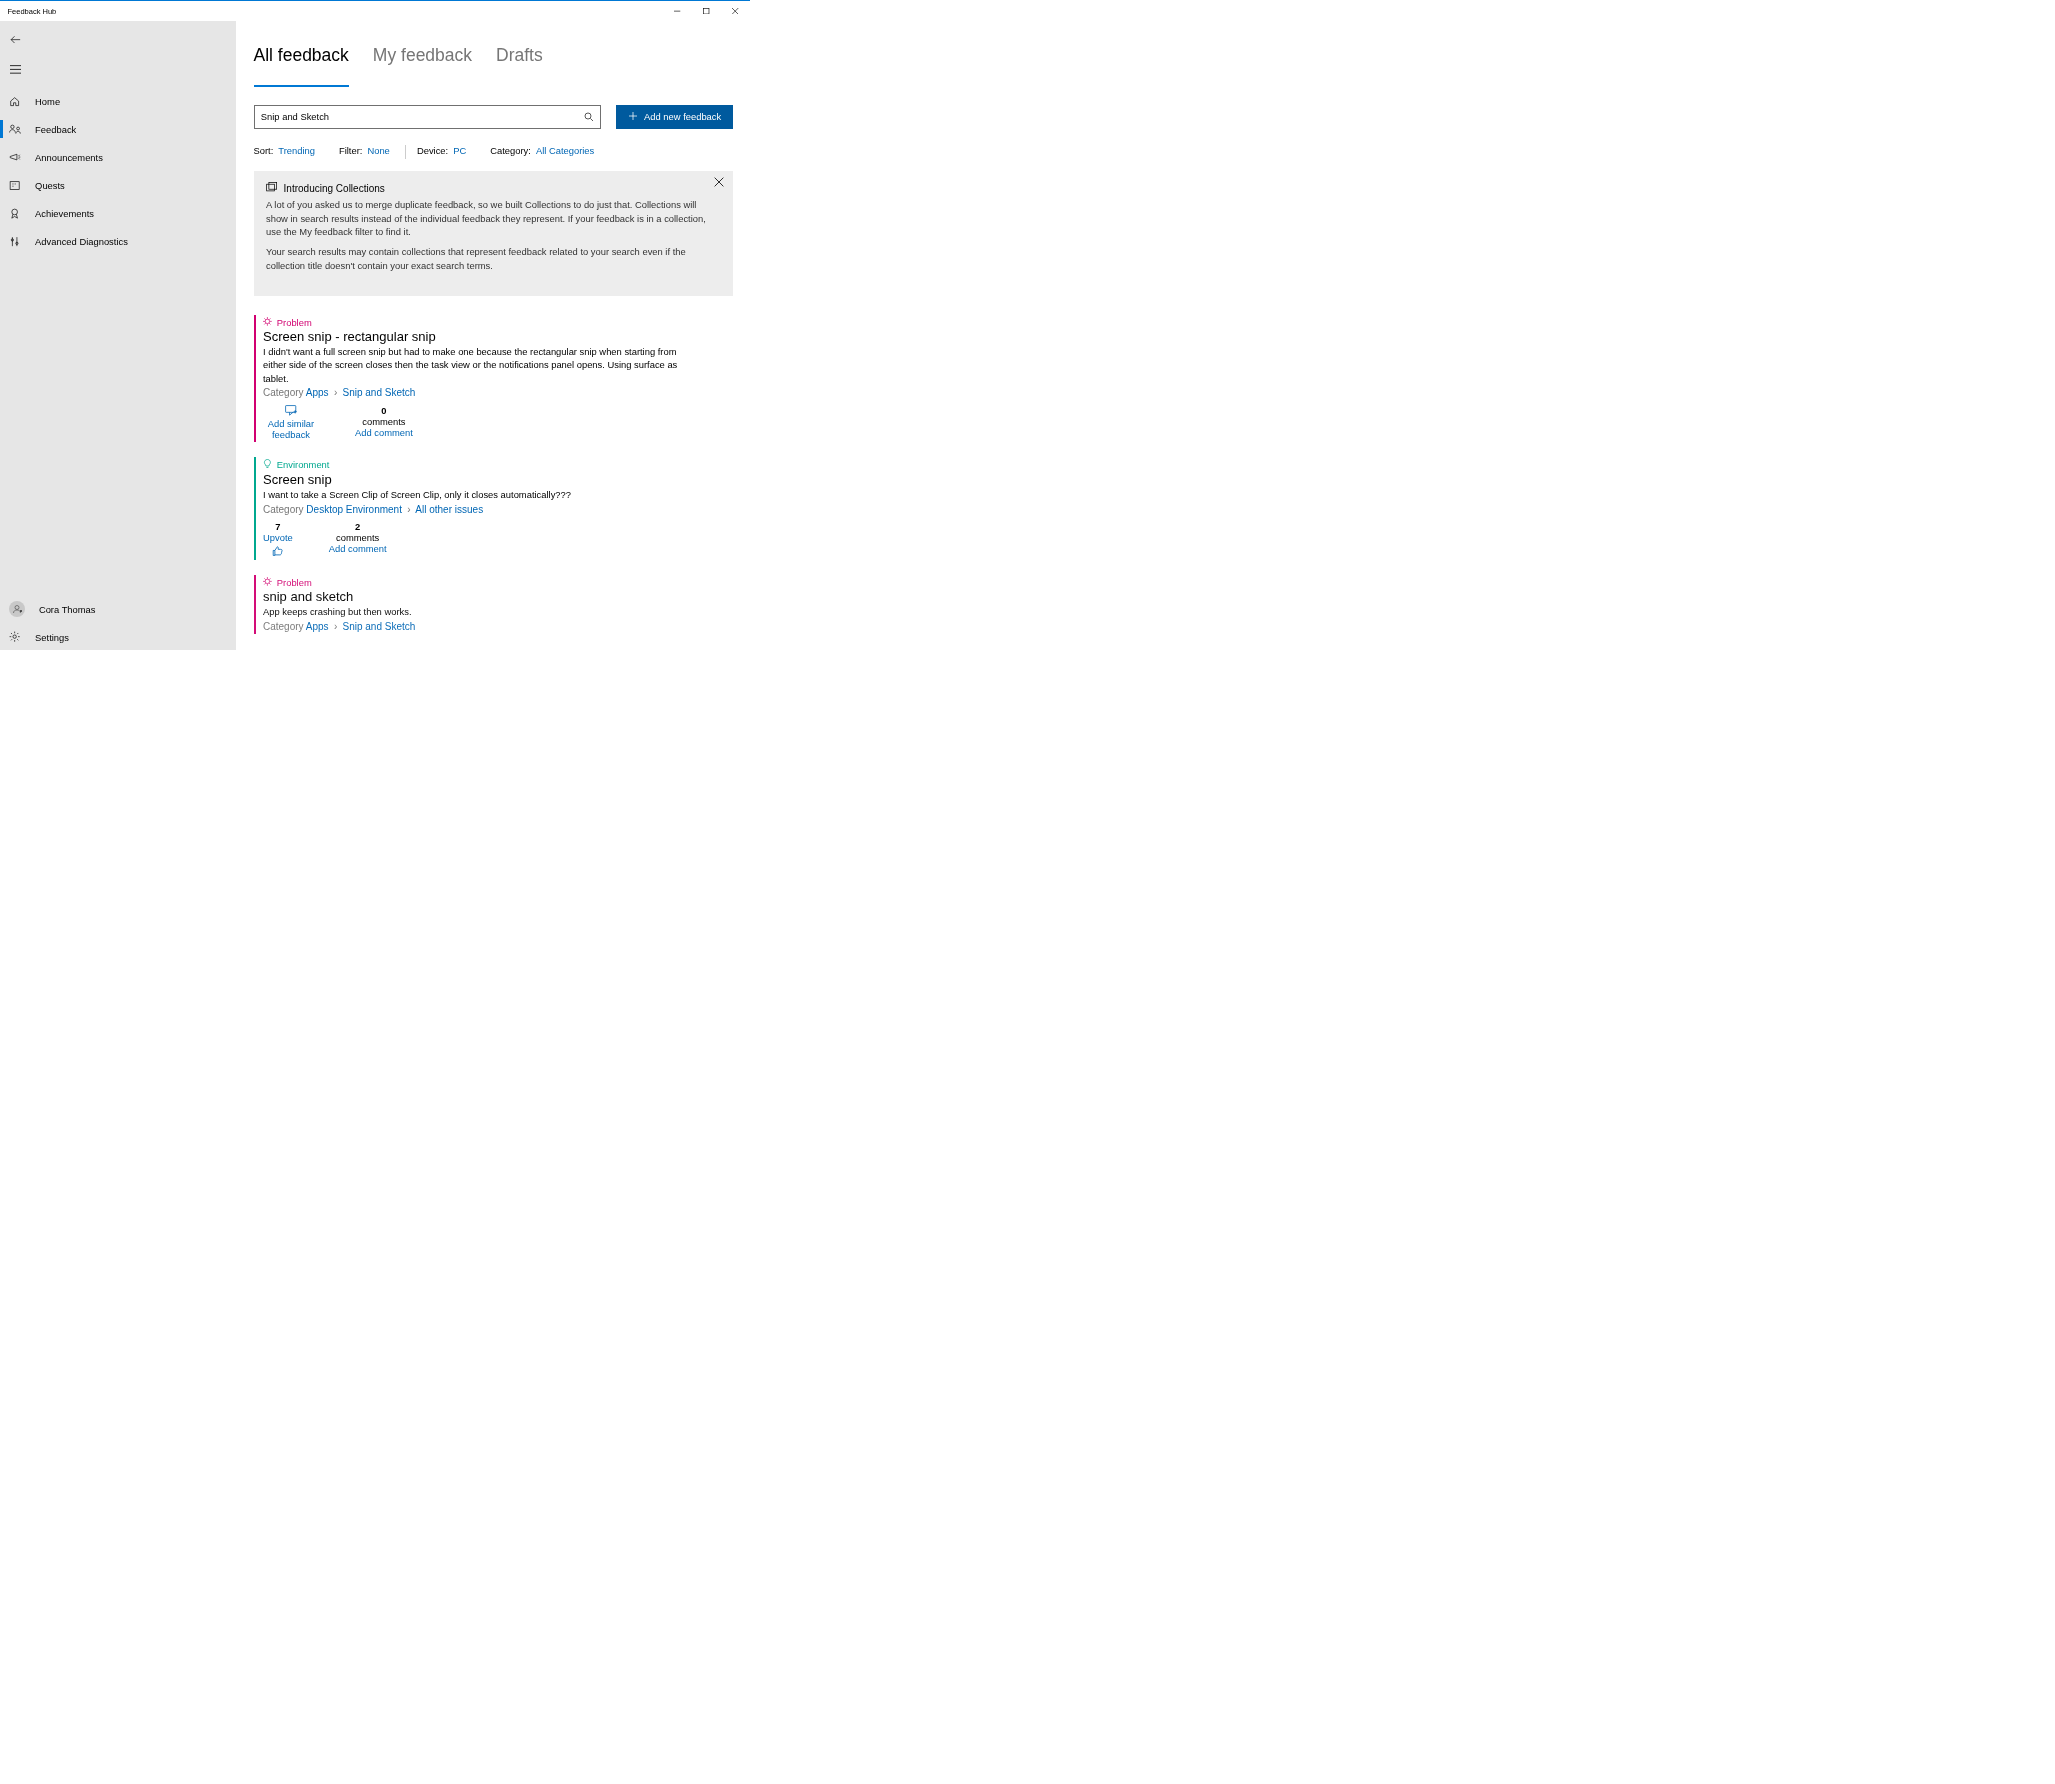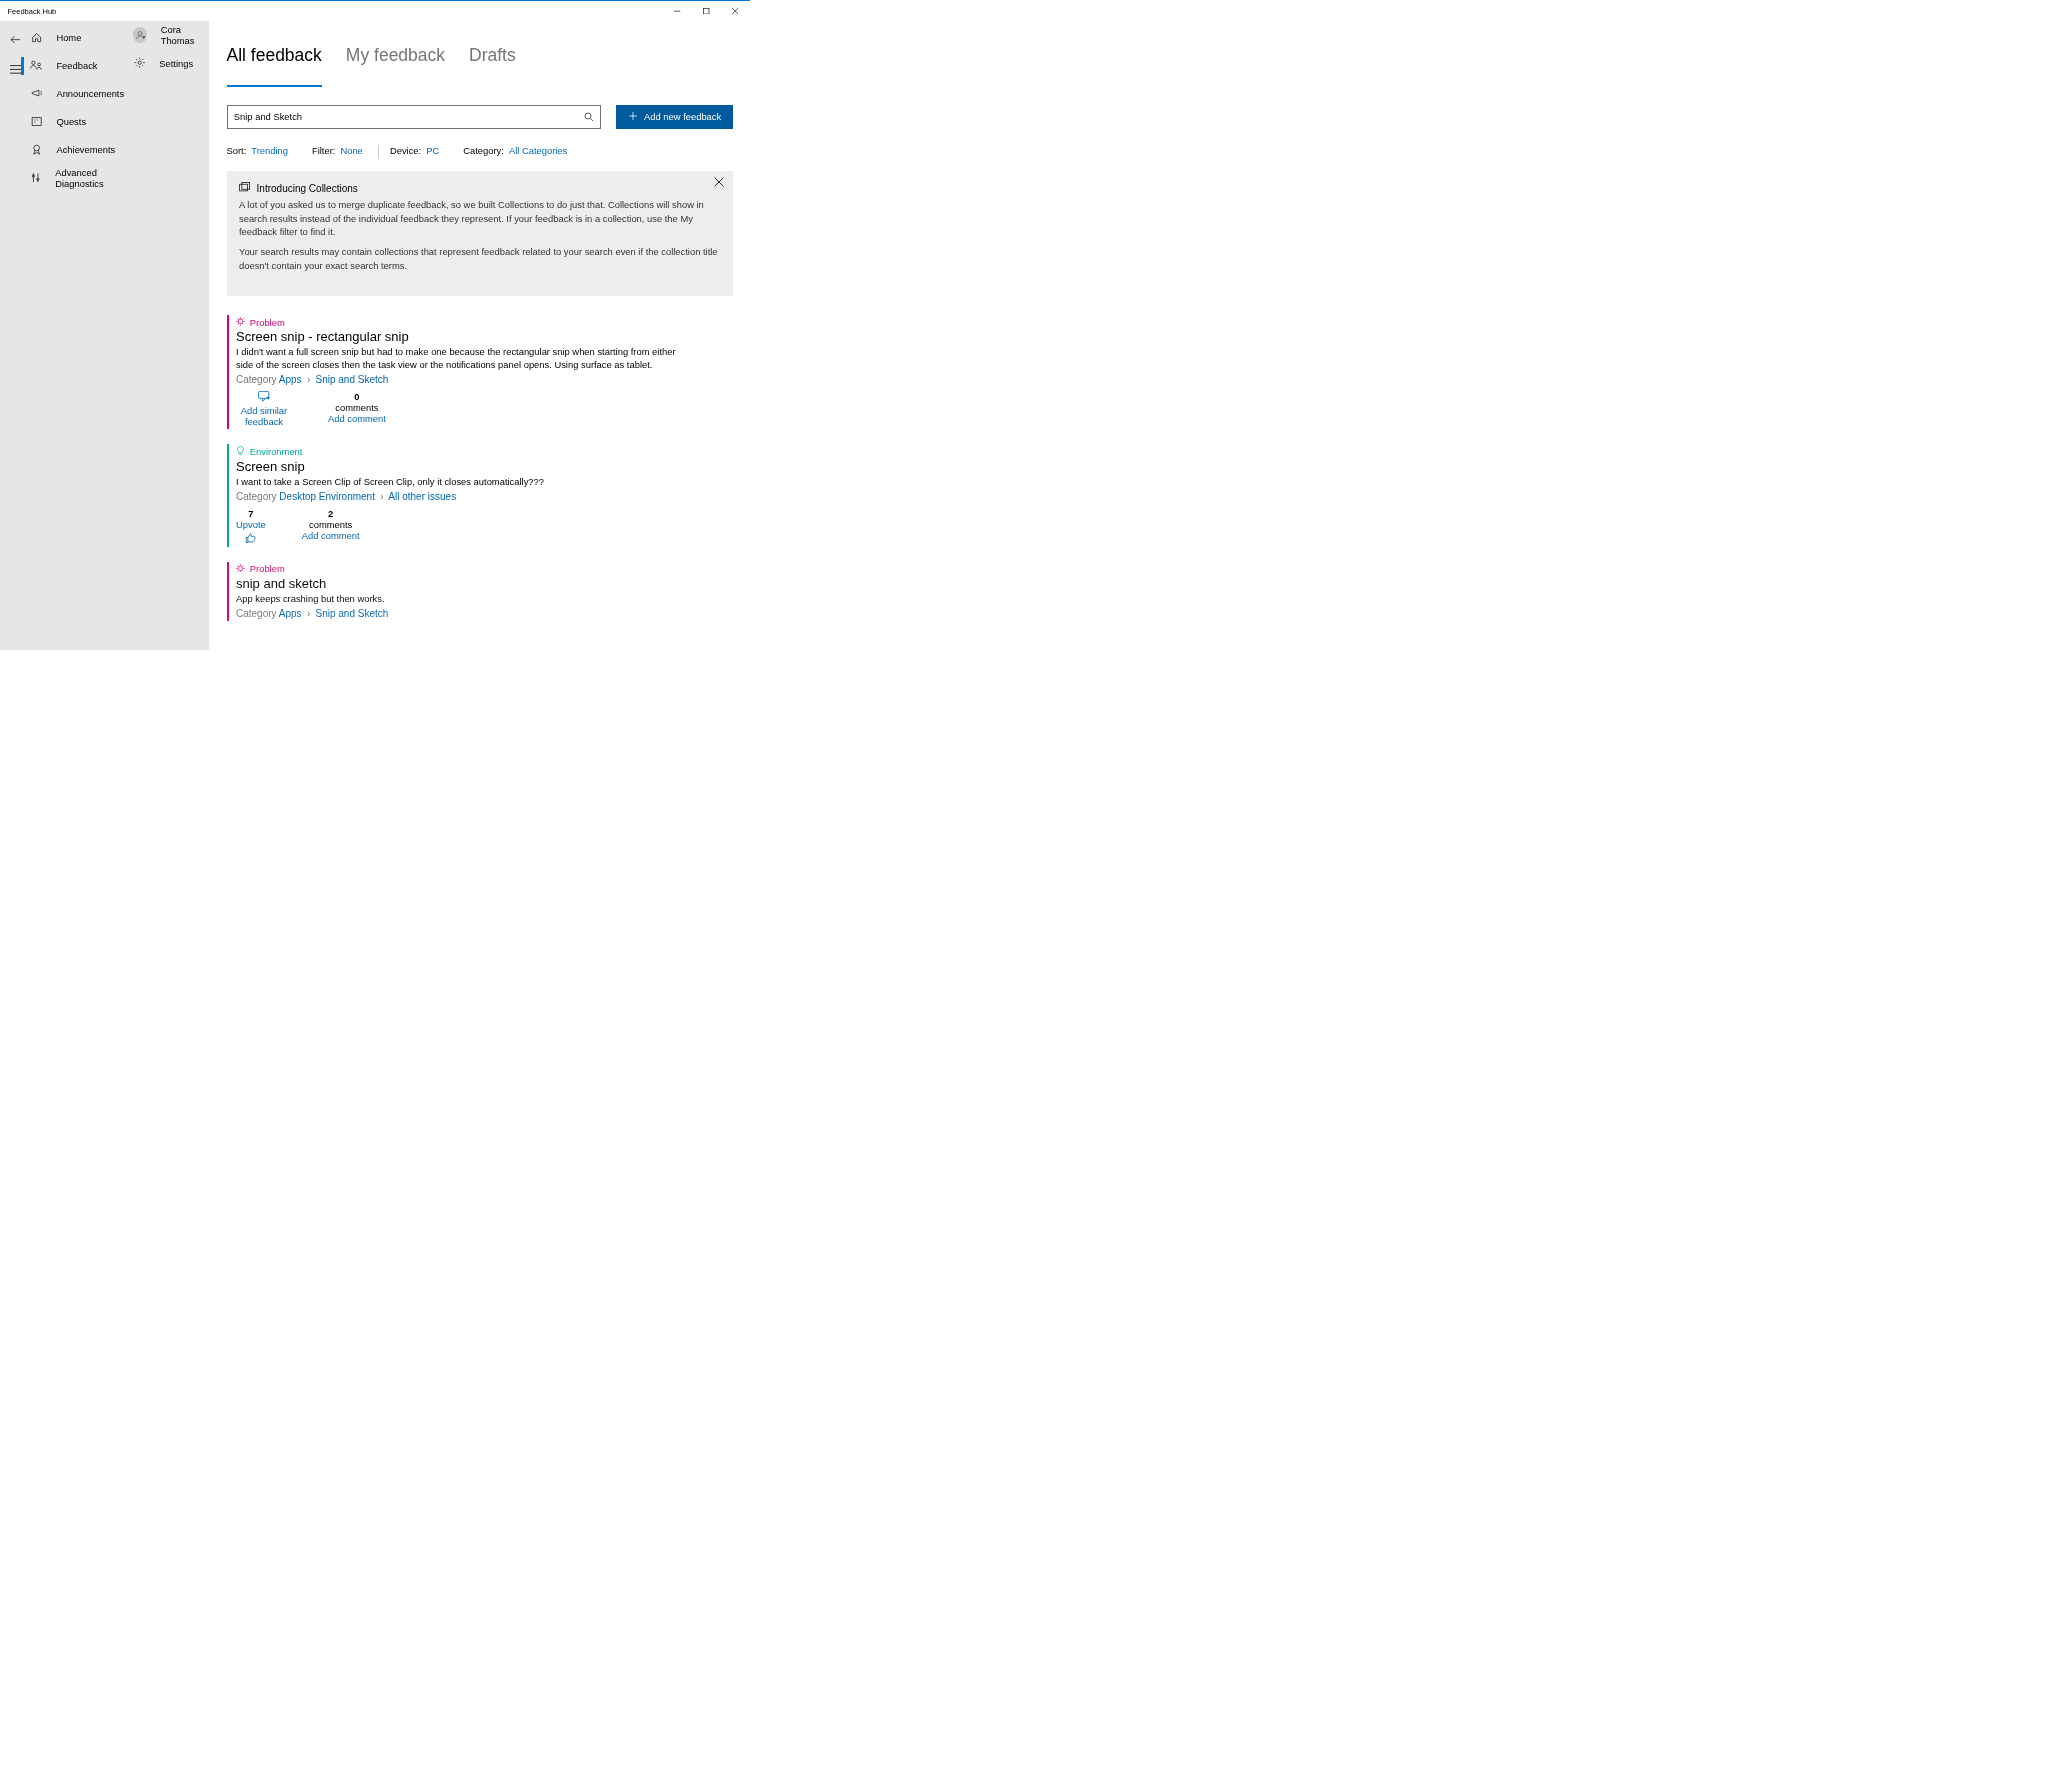--- a/index.html
+++ b/index.html
@@ -8,21 +8,21 @@
 
 .titlebar { height: 20px; display: flex; align-items: center; justify-content: space-between; padding-left: 7.5px; }
 .titlebar-title { font-size: 7.5px; color: #000; }
 .win-controls { display: flex; height: 100%; }
 .win-btn { width: 29px; height: 100%; display: flex; align-items: center; justify-content: center; cursor: pointer; }
 .win-btn svg { stroke: #000; fill: none; }
 
 .layout { display: flex; height: calc(650px - 20px); }
 
 
-.sidebar { width: 209px; background: #e6e6e6; display: flex; height: 100%; }
+.sidebar { width: 236px; background: #e6e6e6; display: flex; flex-direction: column; height: 100%; }
 .side-top { padding: 3.8px 0 0 0; }
 .icon-row { height: 30px; display: flex; align-items: center; padding-left: 10px; cursor: pointer; }
 .nav-block { margin-top: 2.5px; flex: 1; }
 .nav-item { height: 28px; display: flex; align-items: center; padding-left: 8.8px; gap: 13.8px; cursor: pointer; position: relative; }
 .nav-item .nav-label { font-size: 9.4px; color: #000; }
 .nav-item.active::before { content: ""; position: absolute; left: 0; top: 5px; bottom: 5px; width: 2.5px; background: #0078d4; }
 .nav-icon { width: 12.5px; display: flex; justify-content: center; align-items: center; }
 .side-bottom { }
 
 

